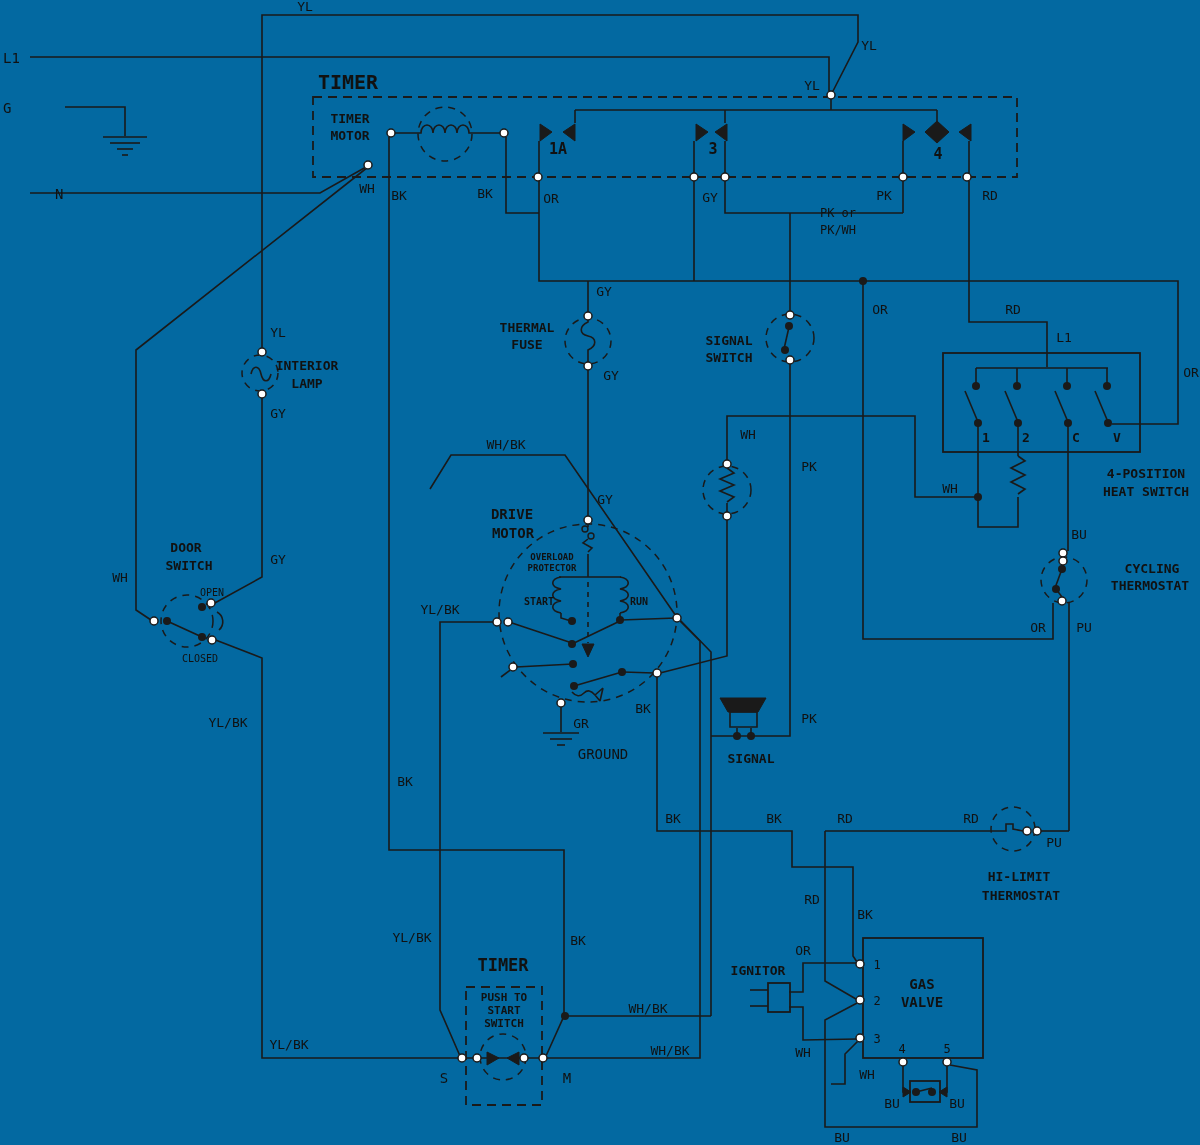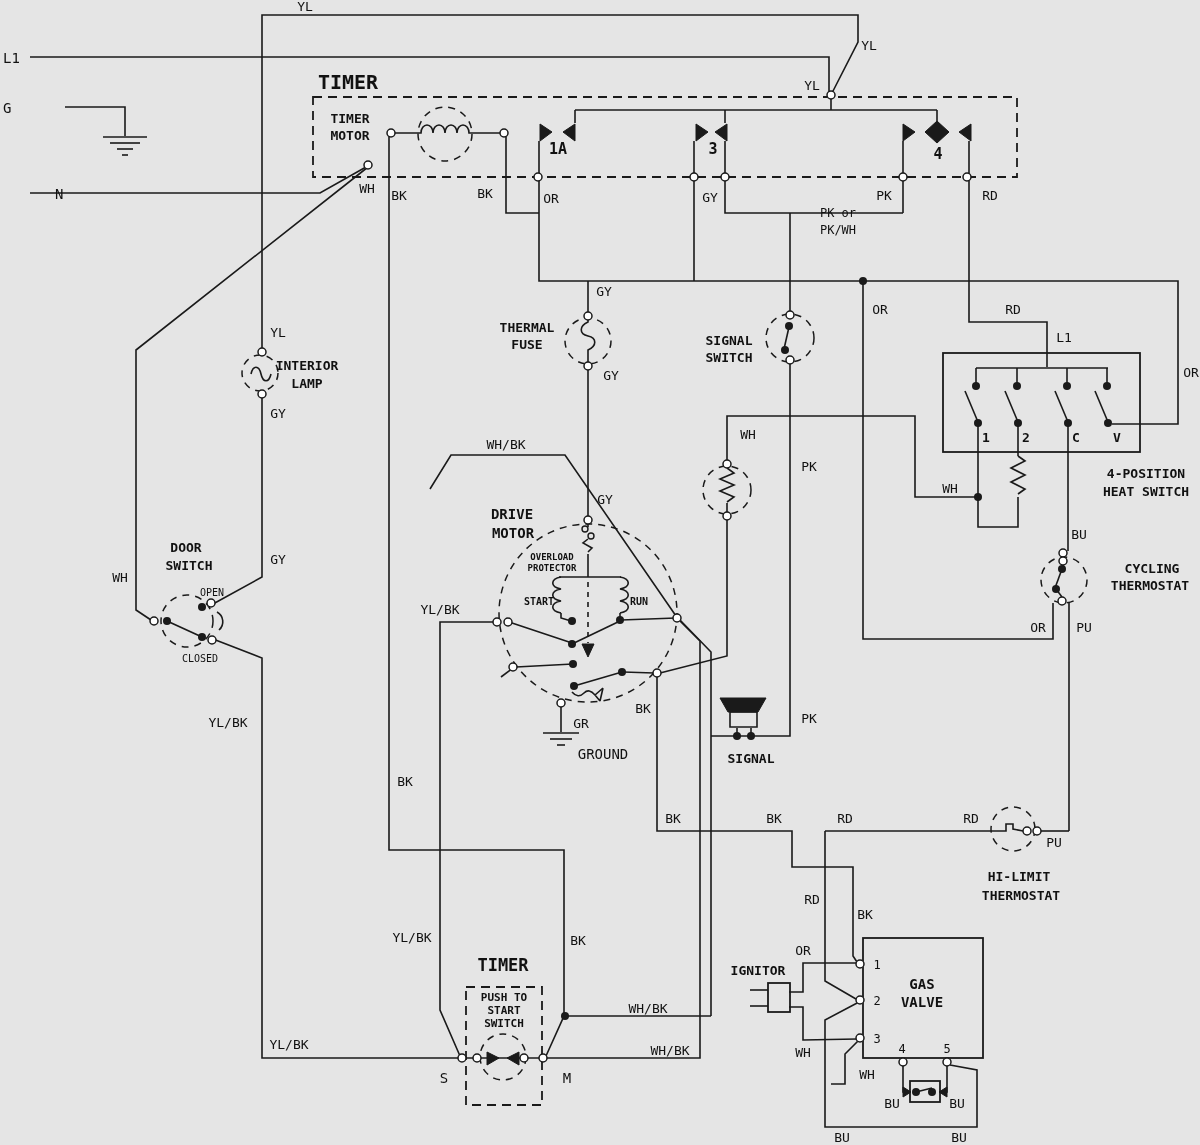--- a/index.html
+++ b/index.html
@@ -1,16 +1,16 @@
 <!DOCTYPE html>
 <html><head>
 <meta charset="utf-8">
 <style>
   html,body{margin:0;padding:0;background:#fff;}
-  .stage{position:relative;width:1200px;height:1145px;background:#e5e5e5;overflow:hidden;}
+  .stage{position:relative;width:1200px;height:1145px;background:#0369a1;overflow:hidden;}
   svg{position:absolute;left:0;top:0;}
   text{font-family:"DejaVu Sans Mono","Liberation Mono",monospace;fill:#111;}
 </style>
 </head>
 <body>
 
 <div class="stage">
   <svg id="diagram" width="1200" height="1145" viewBox="0 0 1200 1145">
     <g id="g-boxes">
         <rect x="313" y="97" width="704" height="80" fill="none" stroke="#1a1a1a" stroke-width="1.8" stroke-dasharray="9,6"></rect>

